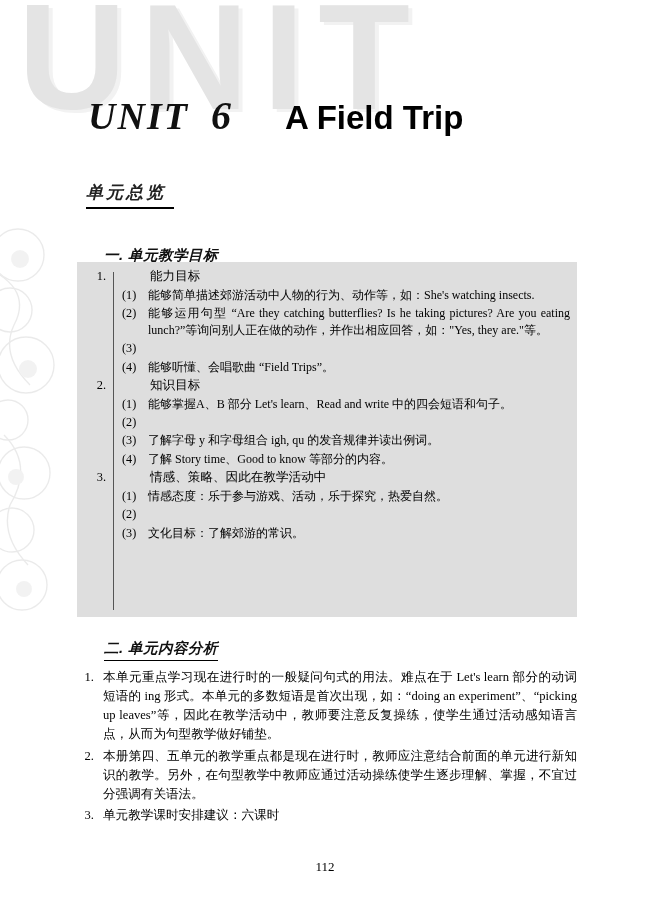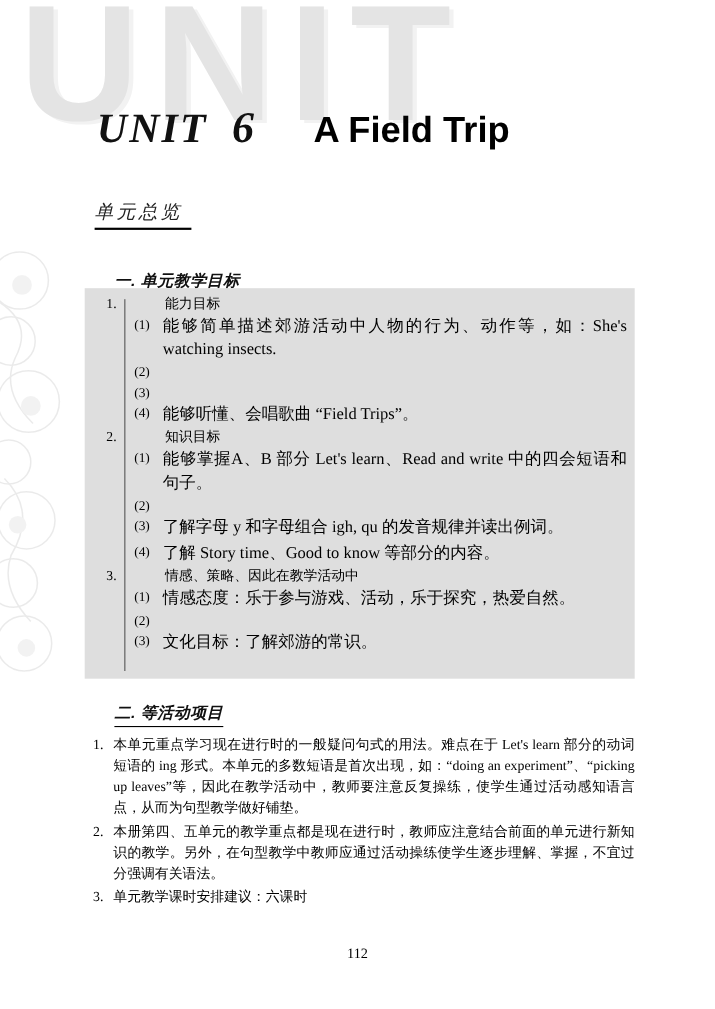--- a/index.html
+++ b/index.html
@@ -83,21 +83,21 @@
     margin-left: 54px;
     color: #000;
   }
 
   
   .overview-head {
     position: absolute;
     top: 181px;
     left: 86px;
     font-family: "Liberation Sans", sans-serif;
-    font-weight: normal;
+    font-weight: bold;
     font-style: italic;
     font-size: 17px;
     letter-spacing: 3px;
     color: #222;
   }
   .overview-underline {
     position: absolute;
     top: 207px;
     left: 86px;
     width: 88px;
@@ -193,21 +193,21 @@
     margin: 1px 0 1px 0;
     padding-left: 34px;
   }
   .lvl2 > .marker {
     width: 26px;
     flex: 0 0 26px;
     font-size: 12.2px;
   }
   .lvl2 > .body {
     flex: 1;
-    font-size: 15px;
+    font-size: 12px;
     text-align: justify;
   }
 
   
   .sec2 {
     position: absolute;
     top: 668px;
     left: 77px;
     width: 500px;
     font-size: 12.6px;
@@ -285,20 +285,21 @@
   <div class="lvl1">
     <span class="marker">1.</span>
     <span class="body">能力目标</span>
   </div>
   <div class="lvl2">
     <span class="marker">(1)</span>
     <span class="body">能够简单描述郊游活动中人物的行为、动作等，如：She's watching insects.</span>
   </div>
   <div class="lvl2">
     <span class="marker">(2)</span>
+    <span class="body">能够运用句型 “Are they catching butterflies? Is he taking pictures? Are you eating lunch?”等询问别人正在做的动作，并作出相应回答，如："Yes, they are."等。</span>
   </div>
   <div class="lvl2">
     <span class="marker">(3)</span>
   </div>
   <div class="lvl2">
     <span class="marker">(4)</span>
     <span class="body">能够听懂、会唱歌曲 “Field Trips”。</span>
   </div>
 
   <div class="lvl1">
@@ -331,21 +332,21 @@
   </div>
   <div class="lvl2">
     <span class="marker">(2)</span>
   </div>
   <div class="lvl2">
     <span class="marker">(3)</span>
     <span class="body">文化目标：了解郊游的常识。</span>
   </div>
 </div>
 
-<div class="sub-head sub-head-2">二. 等活动项目</div>
+<div class="sub-head sub-head-2">二. 单元内容分析</div>
 
 <div class="sec2">
   <div class="item">
     <span class="marker">1.</span>
     <span class="body">本单元重点学习现在进行时的一般疑问句式的用法。难点在于 Let's learn 部分的动词短语的 ing 形式。本单元的多数短语是首次出现，如：“doing an experiment”、“picking up leaves”等，因此在教学活动中，教师要注意反复操练，使学生通过活动感知语言点，从而为句型教学做好铺垫。</span>
   </div>
   <div class="item">
     <span class="marker">2.</span>
     <span class="body">本册第四、五单元的教学重点都是现在进行时，教师应注意结合前面的单元进行新知识的教学。另外，在句型教学中教师应通过活动操练使学生逐步理解、掌握，不宜过分强调有关语法。</span>
   </div>

